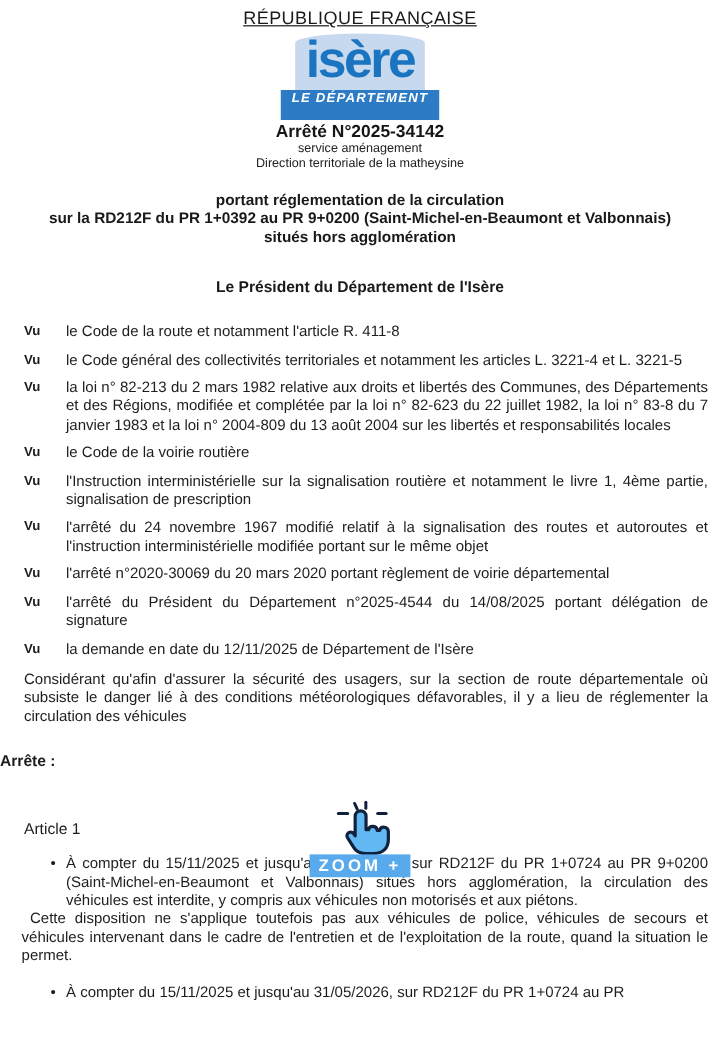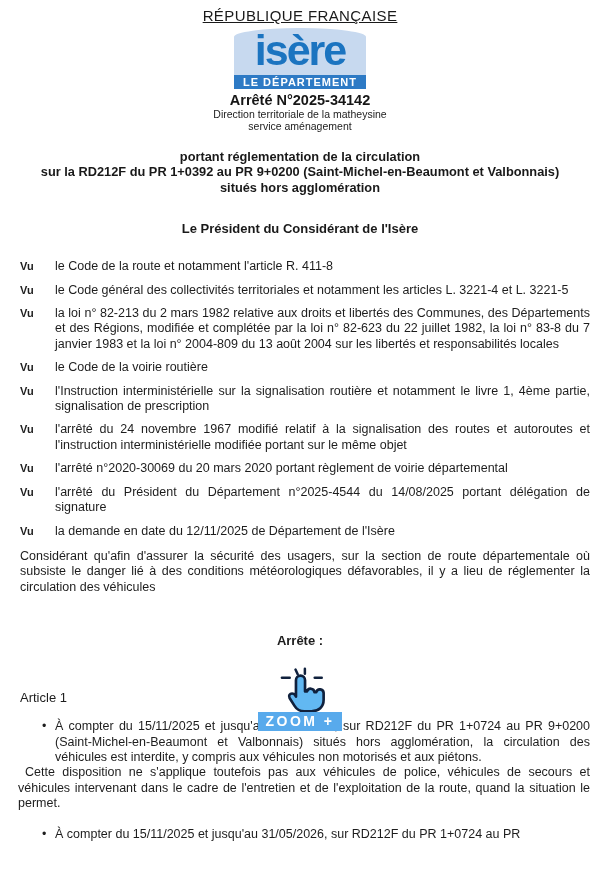--- a/index.html
+++ b/index.html
@@ -13,37 +13,37 @@
     color:#1d1d1d;
     -webkit-font-smoothing:antialiased;
   }
 
   
   .header { text-align:center; padding-top:7px; }
   .republic { font-size:15px; letter-spacing:.4px; color:#1a1a1a;text-decoration:underline; }
 
   .logo { display:inline-block; margin-top:4px; }
   .logo-top {
-    width:132px; height:47px;
+    width:108px; height:47px;
     background:#c7d9ef;
     border-top-left-radius:64px 9px;
     border-top-right-radius:64px 9px;
     display:flex; align-items:center; justify-content:center;
     margin:0 auto;
   }
   .logo-wordmark {
     font-size:43px; font-weight:bold; color:#1b74c0;
     line-height:40px; letter-spacing:-2px;
     transform:translateY(-2px);
   }
   .logo-band {
-    width:132px; height:14px; margin:0 auto;
+    width:132px; height:25px; margin:0 auto;
     background:#2d7ac5; color:#ffffff;
     font-size:11px; font-weight:bold; letter-spacing:1px;
-    line-height:14px; text-align:center;
+    line-height:14px; text-align:center;font-style:italic;
   }
 
   .decree-number { font-size:14.5px; font-weight:bold; margin-top:2px; color:#161616; }
   .direction-line { font-size:10.5px; line-height:12px; color:#222; }
 
   
   .title-block {
     margin-top:17px; text-align:center;
     font-weight:bold; font-size:12.8px; line-height:15.4px; color:#191919;
   }
@@ -57,21 +57,21 @@
   .vu-row { display:flex; margin-bottom:8px; }
   .vu-label { font-weight:bold; width:35px; flex-shrink:0; font-size:11px; line-height:15.4px; }
   .vu-text { flex:1; font-size:12.5px; line-height:15.4px; text-align:justify; }
 
   .considerant {
     margin:10px 10px 0 20px;
     font-size:12.5px; line-height:15.4px; text-align:justify;
   }
 
   .arrete-heading {
-    margin-top:38px; text-align:center;
+    margin-top:21px; 
     font-weight:bold; font-size:13px;
   }
 
   .article-heading {
     margin:42px 0 0 20px;
     font-weight:normal; font-size:13px;
   }
 
   
   .article-body { margin:14px 10px 0 18px; font-size:12.5px; line-height:15.4px; }
@@ -101,31 +101,31 @@
     <div class="republic">RÉPUBLIQUE FRANÇAISE</div>
 
     <div class="logo">
       <div class="logo-top">
         <span class="logo-wordmark">isère</span>
       </div>
       <div class="logo-band">LE DÉPARTEMENT</div>
     </div>
 
     <div class="decree-number">Arrêté N°2025-34142</div>
+    <div class="direction-line">service aménagement</div>
     <div class="direction-line">Direction territoriale de la matheysine</div>
-    <div class="direction-line">service aménagement</div>
   </div>
 
   <div class="title-block">
     <div>portant réglementation de la circulation</div>
     <div>sur la RD212F du PR 1+0392 au PR 9+0200 (Saint-Michel-en-Beaumont et Valbonnais)</div>
     <div>situés hors agglomération</div>
   </div>
 
-  <div class="president-heading">Le Président du Considérant de l'Isère</div>
+  <div class="president-heading">Le Président du Département de l'Isère</div>
 
   <div class="vu-list">
     <div class="vu-row">
       <div class="vu-label">Vu</div>
       <div class="vu-text">le Code de la route et notamment l'article R. 411-8</div>
     </div>
     <div class="vu-row">
       <div class="vu-label">Vu</div>
       <div class="vu-text">le Code général des collectivités territoriales et notamment les articles L. 3221-4 et L. 3221-5</div>
     </div>

